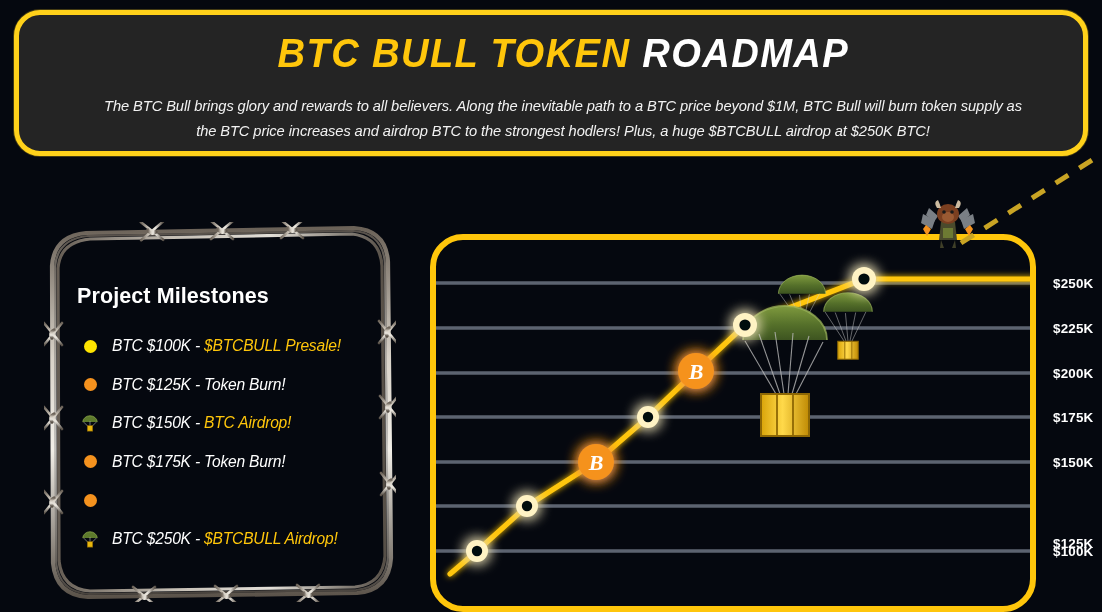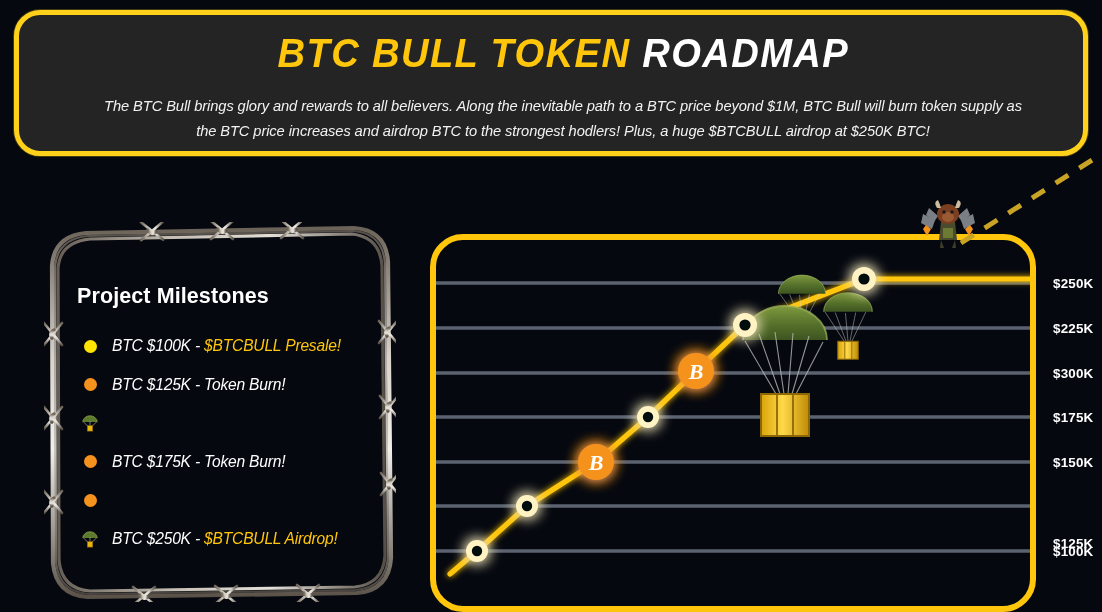--- a/index.html
+++ b/index.html
@@ -263,20 +263,21 @@
                 <path d="M2 9 A8 7 0 0 1 18 9 Z" fill="#5d7a2c"></path>
                 <path d="M2 9 A8 7 0 0 1 18 9" fill="none" stroke="#8aa548" stroke-width="0.9"></path>
                 <g stroke="#b7b7b7" stroke-width="0.7">
                   <line x1="3" y1="9" x2="8" y2="14"></line>
                   <line x1="10" y1="8" x2="10" y2="14"></line>
                   <line x1="17" y1="9" x2="12" y2="14"></line>
                 </g>
                 <rect x="7" y="13" width="6" height="6" fill="#E8B60D" stroke="#8d6704" stroke-width="0.7"></rect>
               </svg>
             </span>
+            <span class="ms-text"><span>BTC $150K - </span><span class="ms-hl">BTC Airdrop!</span></span>
           </div>
           <div class="milestone-row">
             <span class="ms-bullet">
               <span class="dot orange"></span>
             </span>
             <span class="ms-text"><span>BTC $175K - </span><span>Token Burn!</span></span>
           </div>
           <div class="milestone-row">
             <span class="ms-bullet">
               <span class="dot orange"></span>
@@ -472,20 +473,20 @@
       <circle cx="33" cy="14" r="1.8" fill="#1a1a1a"></circle>
 
       <path d="M22 42 L25 50 L21 50 Z" fill="#3f3f28"></path>
       <path d="M36 42 L33 50 L37 50 Z" fill="#3f3f28"></path>
     </g>
   </svg>
 
   <div id="y-axis-labels">
       <div class="ytick" style="top: 49px;">$250K</div>
       <div class="ytick" style="top: 94px;">$225K</div>
-      <div class="ytick" style="top: 139px;">$300K</div>
+      <div class="ytick" style="top: 139px;">$200K</div>
       <div class="ytick" style="top: 183px;">$175K</div>
       <div class="ytick" style="top: 228px;">$150K</div>
       <div class="ytick" style="top: 272px; margin-top: 37px;">$125K</div>
       <div class="ytick" style="top: 317px;">$100K</div>
     </div>
 
 </div>
 
 </body></html>

